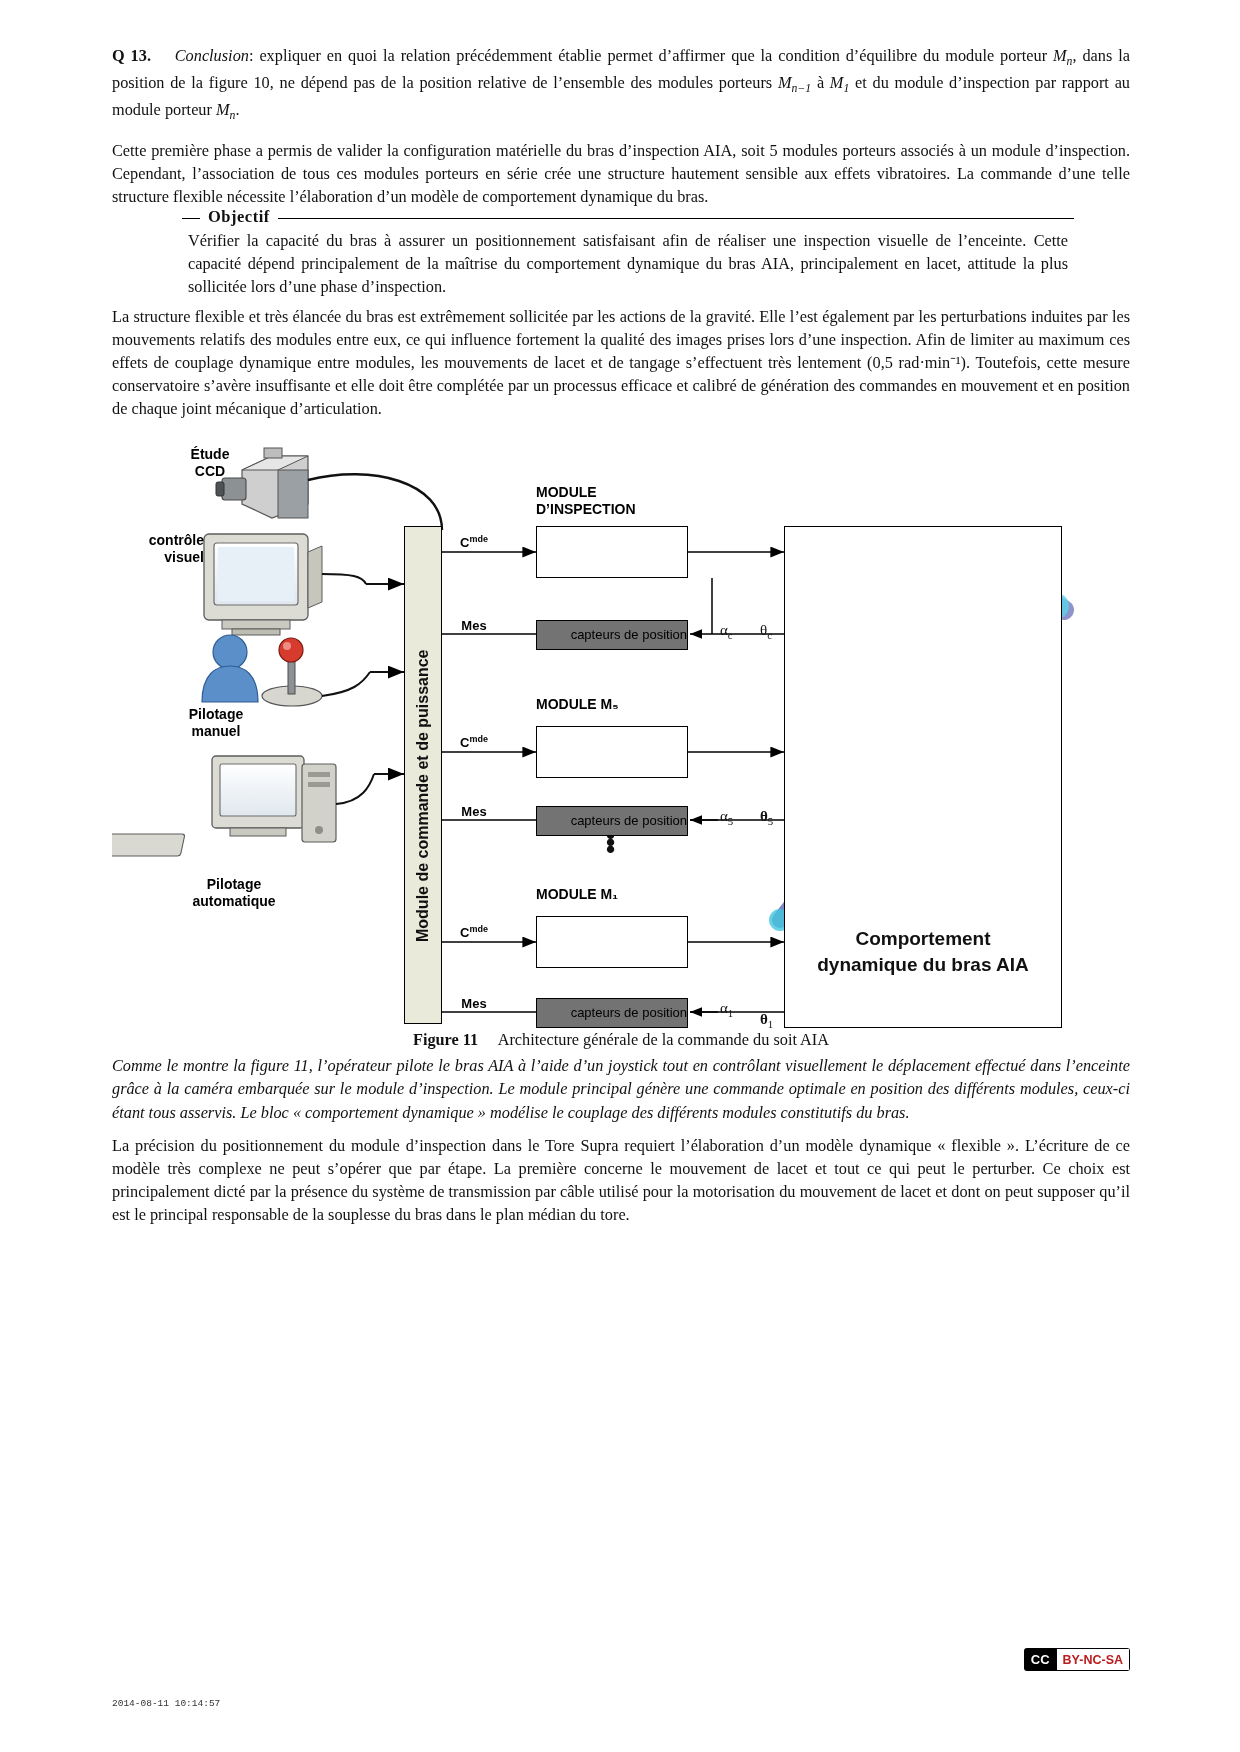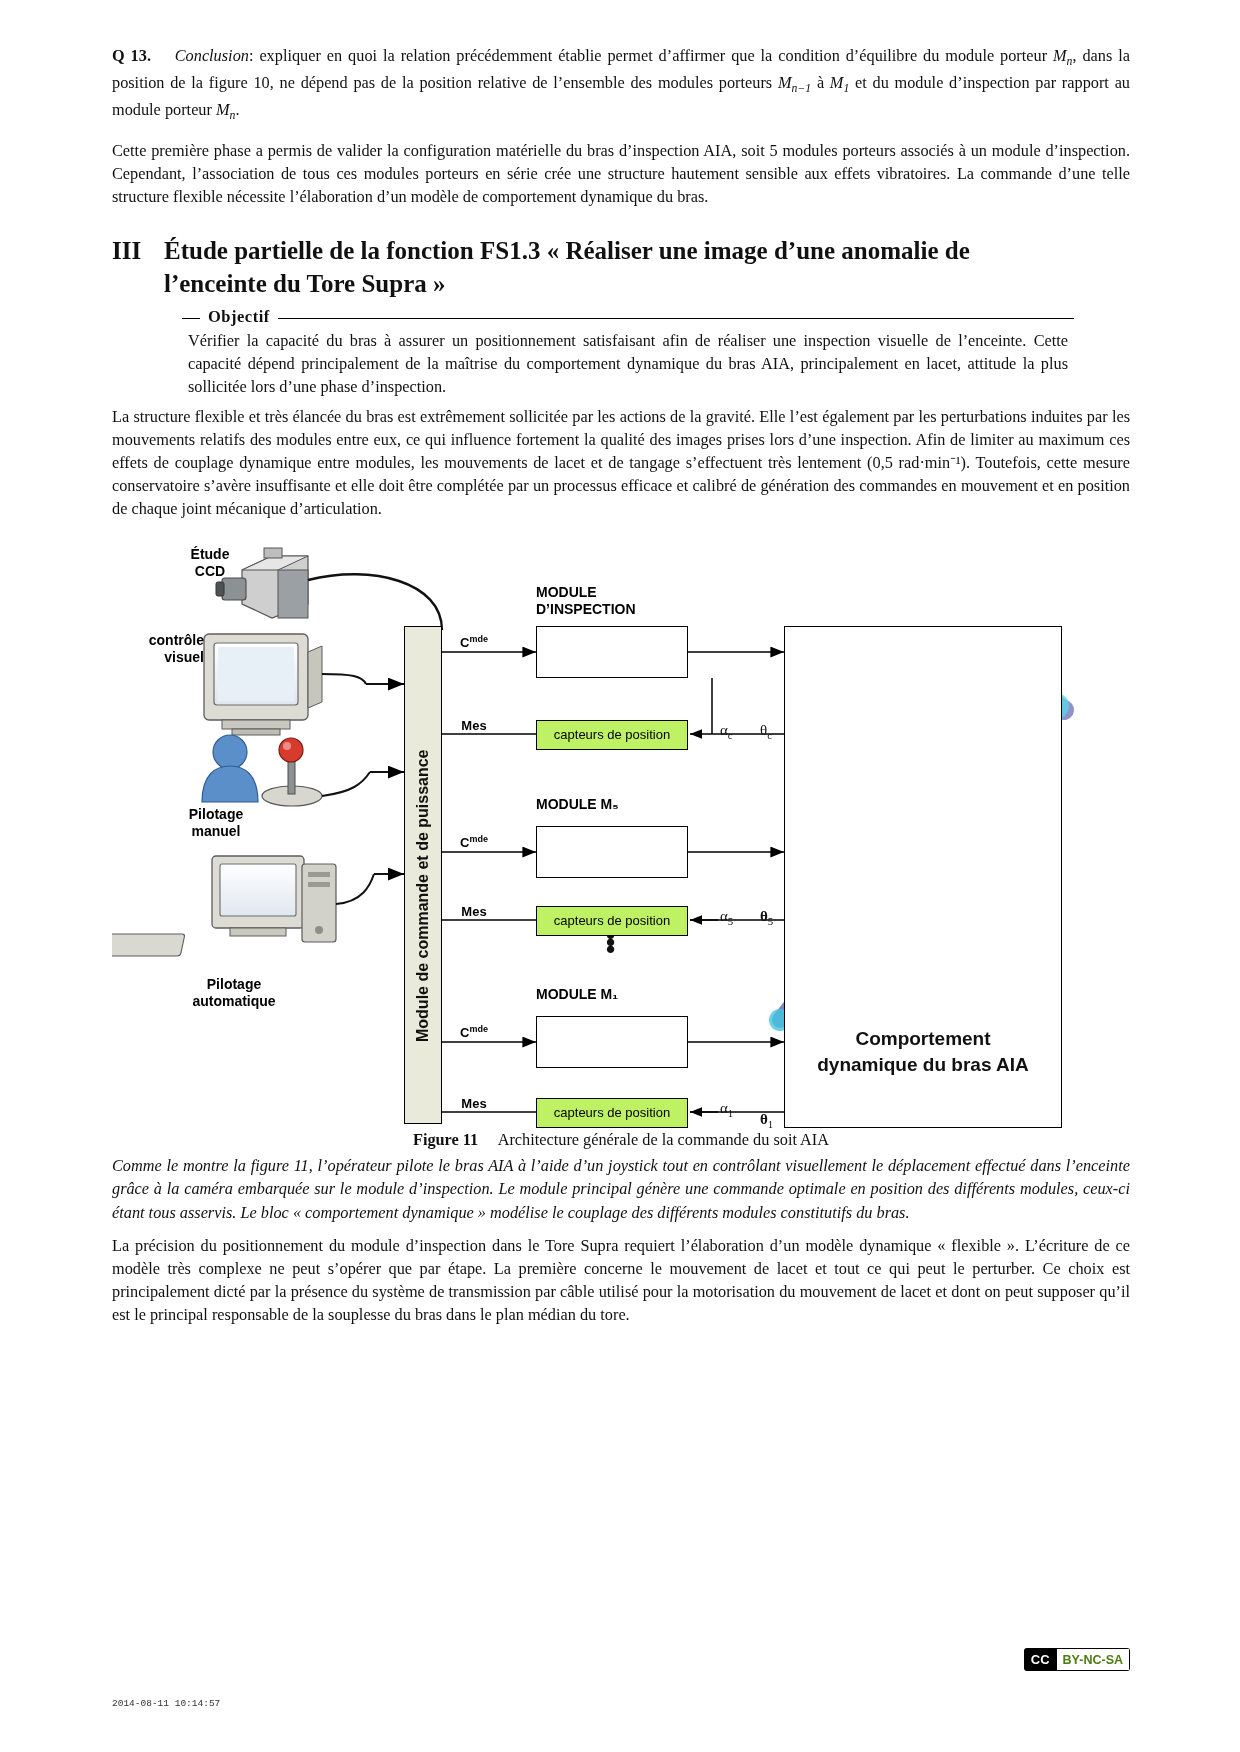--- a/index.html
+++ b/index.html
@@ -128,25 +128,25 @@
   }
   .box {
     position: absolute;
     border: 1.6px solid #000;
     background: #fff;
     box-sizing: border-box;
   }
   .sensor-box {
     position: absolute;
     border: 1.3px solid #000;
-    background: #bef264;
+    background: #737373;
     box-sizing: border-box;
     font-family: "Liberation Sans", sans-serif;
     font-size: 13px;
-    text-align: center;
+    text-align: right;
     line-height: 28px;
     color: #000;
   }
   .vbar {
     position: absolute;
     border: 1.6px solid #000;
     background: #eaeadb;
     box-sizing: border-box;
   }
   .vbar-text {
@@ -227,21 +227,21 @@
     background: #000;
     color: #fff;
     font-size: 13px;
     padding: 0 7px;
     display: flex;
     align-items: center;
     font-weight: bold;
   }
   .cc .cc-right {
     background: #fff;
-    color: #4d7c0f;
+    color: #b91c1c;
     font-size: 12.5px;
     font-weight: bold;
     padding: 0 6px;
     display: flex;
     align-items: center;
     border: 1.5px solid #000;
     border-left: none;
   }
   .text-after-fig { margin-top: 14px; font-style: italic; }
 </style>
@@ -255,23 +255,20 @@
     <div class="q-block">
       <p class="body-text">
         <span class="q-label">Q 13.</span>
         &nbsp;&nbsp;
         <span class="q-title">Conclusion</span><span>: expliquer en quoi la relation précédemment établie permet d’affirmer que la condition d’équilibre du module porteur <span class="math">M<span class="sub">n</span></span>, dans la position de la figure 10, ne dépend pas de la position relative de l’ensemble des modules porteurs <span class="math">M<span class="sub">n−1</span></span> à <span class="math">M<span class="sub">1</span></span> et du module d’inspection par rapport au module porteur <span class="math">M<span class="sub">n</span></span>.</span>
       </p>
     </div>
 
     <p class="body-text">Cette première phase a permis de valider la configuration matérielle du bras d’inspection AIA, soit 5 modules porteurs associés à un module d’inspection. Cependant, l’association de tous ces modules porteurs en série crée une structure hautement sensible aux effets vibratoires. La commande d’une telle structure flexible nécessite l’élaboration d’un modèle de comportement dynamique du bras.</p>
 
-    <h2 class="section">
-      <span class="num">III</span><span class="stitle">Étude partielle de la fonction FS1.3 « Réaliser une image d’une anomalie de l’enceinte du Tore Supra »</span>
-    </h2>
 
     <div class="objectif-box">
       <span class="objectif-legend">Objectif</span>
       <p>Vérifier la capacité du bras à assurer un positionnement satisfaisant afin de réaliser une inspection visuelle de l’enceinte. Cette capacité dépend principalement de la maîtrise du comportement dynamique du bras AIA, principalement en lacet, attitude la plus sollicitée lors d’une phase d’inspection.</p>
     </div>
 
     <p class="body-text after-objectif">La structure flexible et très élancée du bras est extrêmement sollicitée par les actions de la gravité. Elle l’est également par les perturbations induites par les mouvements relatifs des modules entre eux, ce qui influence fortement la qualité des images prises lors d’une inspection. Afin de limiter au maximum ces effets de couplage dynamique entre modules, les mouvements de lacet et de tangage s’effectuent très lentement (0,5 rad·min⁻¹). Toutefois, cette mesure conservatoire s’avère insuffisante et elle doit être complétée par un processus efficace et calibré de génération des commandes en mouvement et en position de chaque joint mécanique d’articulation.</p>
 
     <div class="figure-wrap">
       <svg class="fig-canvas" viewBox="0 0 1018 600">

